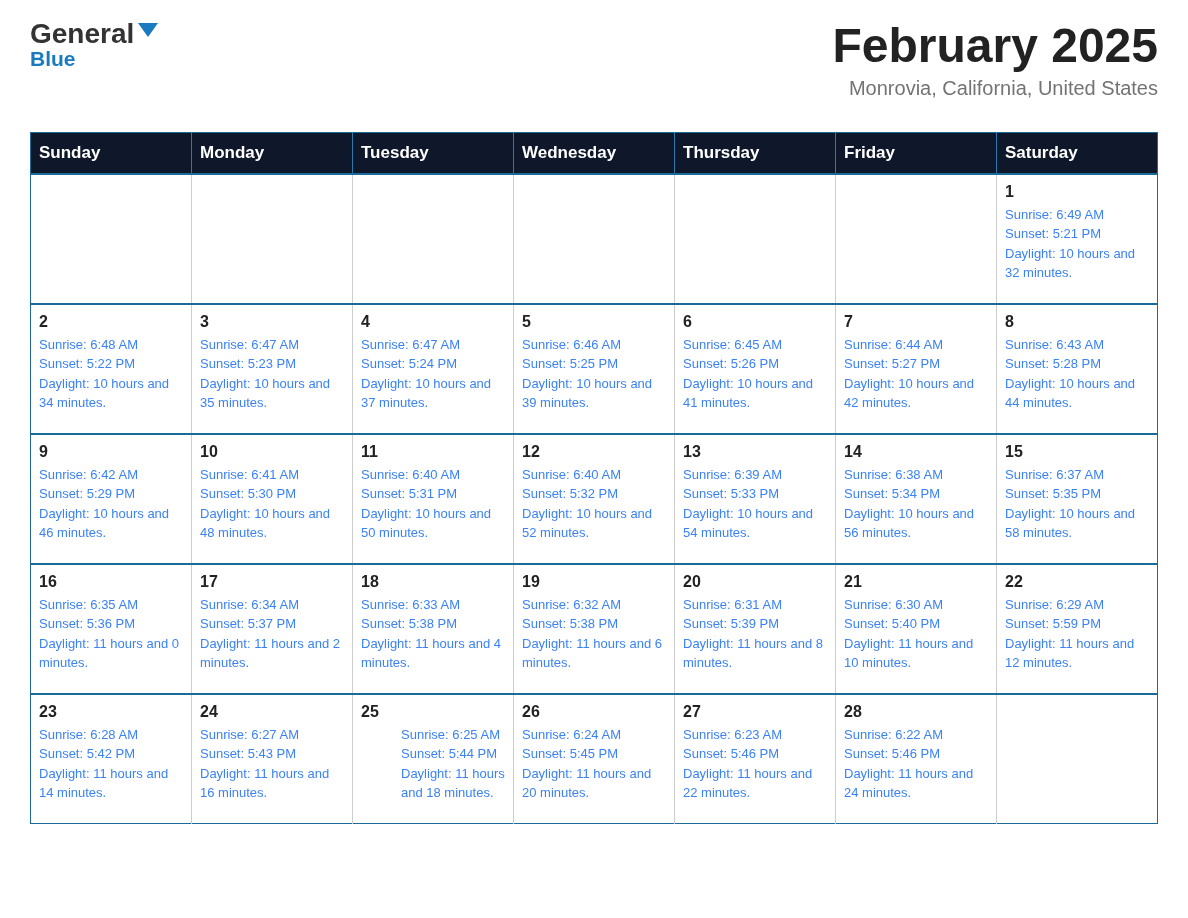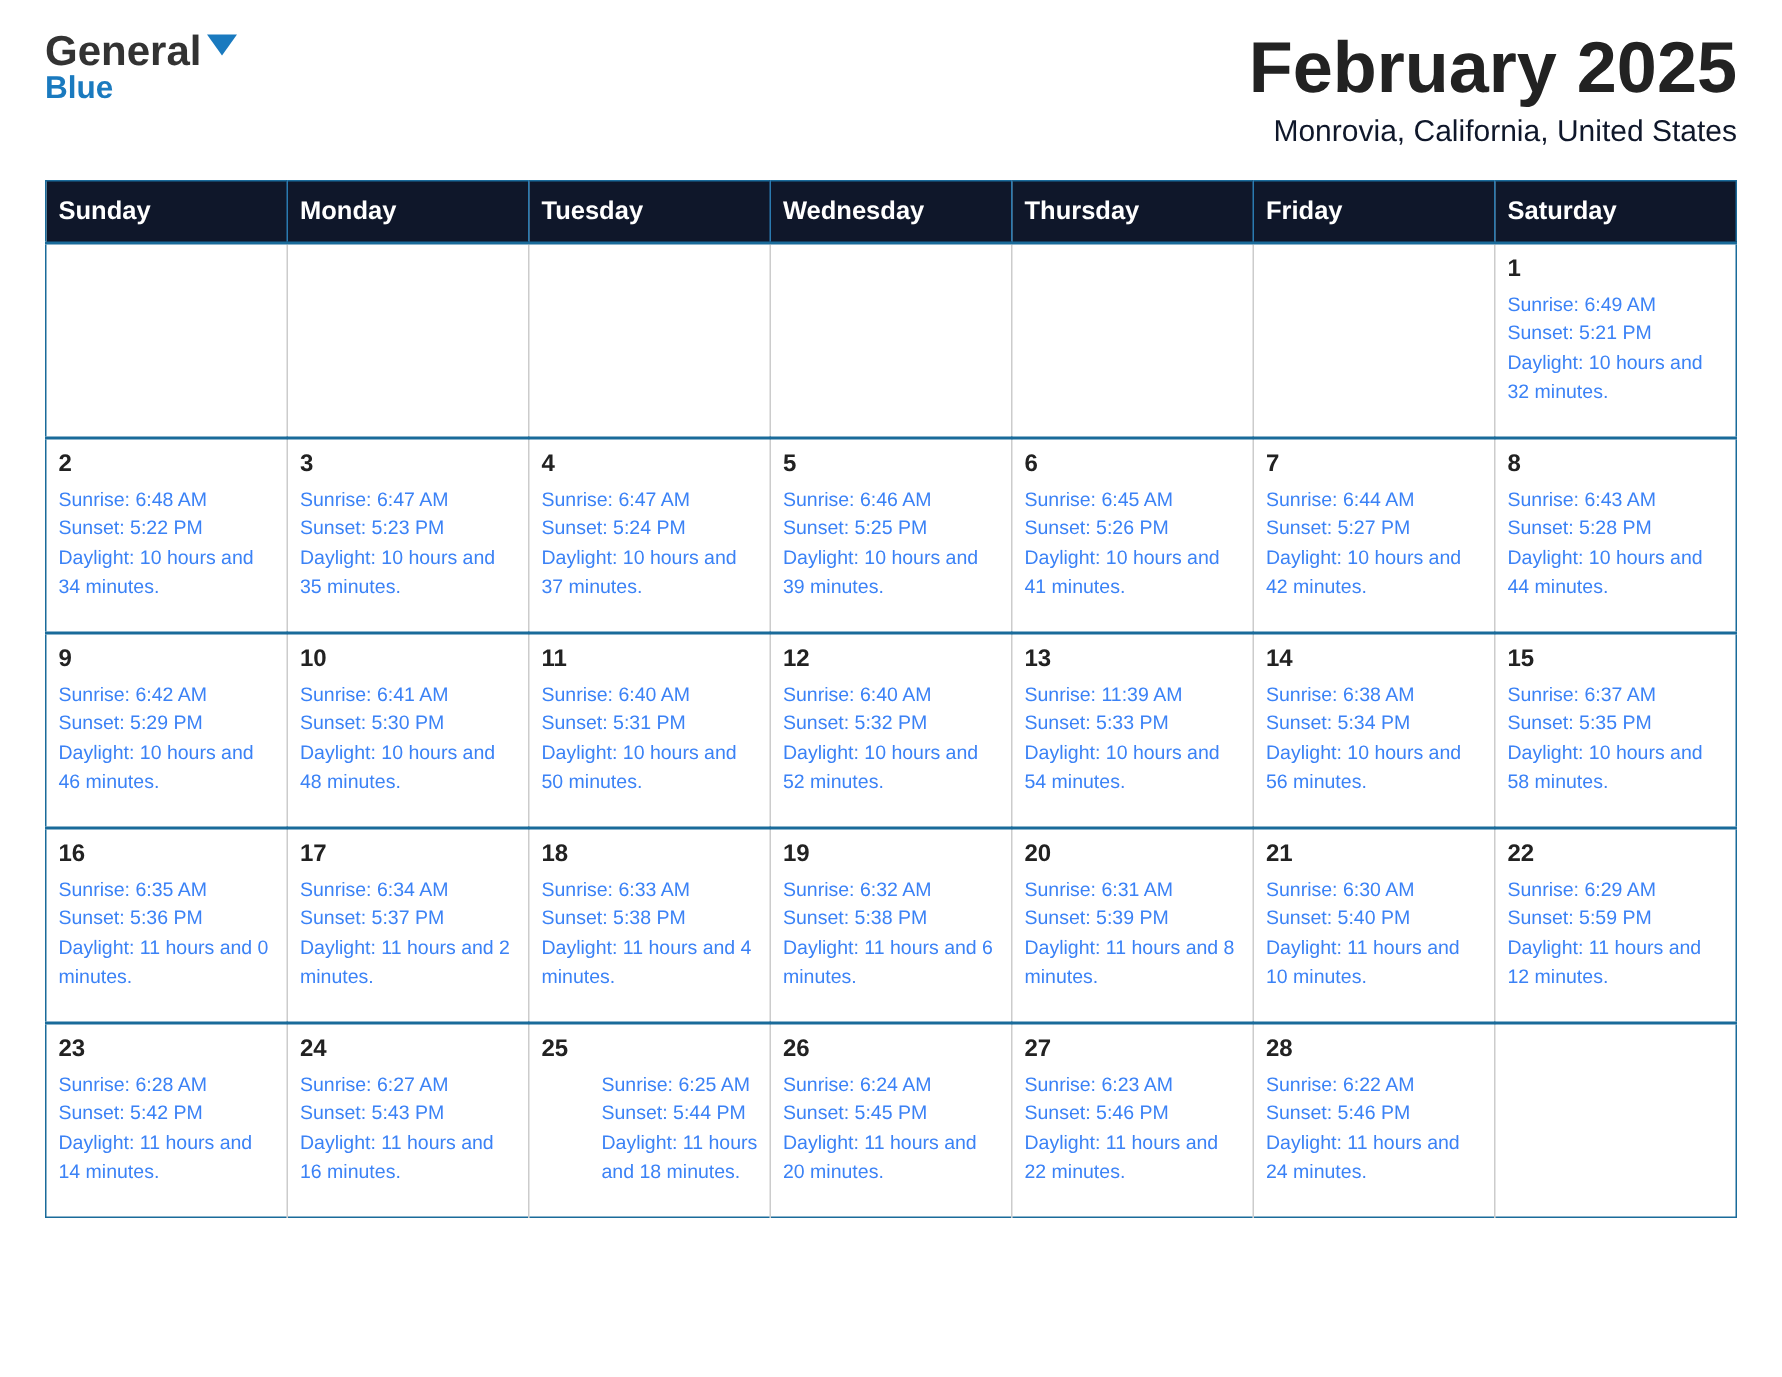--- a/index.html
+++ b/index.html
@@ -7,21 +7,21 @@
       font-family: Arial, sans-serif;
       background: #fff;
       padding: 20px 30px;
       width: 1188px;
       min-height: 918px;
     }
     .header {
       display: flex;
       justify-content: space-between;
       align-items: flex-start;
-      margin-bottom: 20px;
+      margin-bottom: 32px;
     }
     .logo {
       display: flex;
       flex-direction: column;
       align-items: flex-start;
     }
     .logo-general {
       font-size: 28px;
       font-weight: bold;
       color: #333;
@@ -49,21 +49,21 @@
       text-align: right;
     }
     .month-title {
       font-size: 48px;
       font-weight: bold;
       color: #222;
       line-height: 1.1;
     }
     .location {
       font-size: 20px;
-      color: #0f172a;
+      color: #737373;
       margin-top: 4px;
     }
     .calendar {
       width: 100%;
       border-collapse: collapse;
       border: 1px solid #1a6b9a;
     }
     .calendar thead tr {
       background-color: #0f172a;
     }
@@ -224,21 +224,21 @@
 Daylight: 10 hours and 50 minutes.</div>
         </td>
         <td>
           <span class="day-number">12</span>
           <div class="day-info" style="white-space: pre-line;">Sunrise: 6:40 AM
 Sunset: 5:32 PM
 Daylight: 10 hours and 52 minutes.</div>
         </td>
         <td>
           <span class="day-number">13</span>
-          <div class="day-info" style="white-space: pre-line;">Sunrise: 11:39 AM
+          <div class="day-info" style="white-space: pre-line;">Sunrise: 6:39 AM
 Sunset: 5:33 PM
 Daylight: 10 hours and 54 minutes.</div>
         </td>
         <td>
           <span class="day-number">14</span>
           <div class="day-info" style="white-space: pre-line;">Sunrise: 6:38 AM
 Sunset: 5:34 PM
 Daylight: 10 hours and 56 minutes.</div>
         </td>
         <td>

